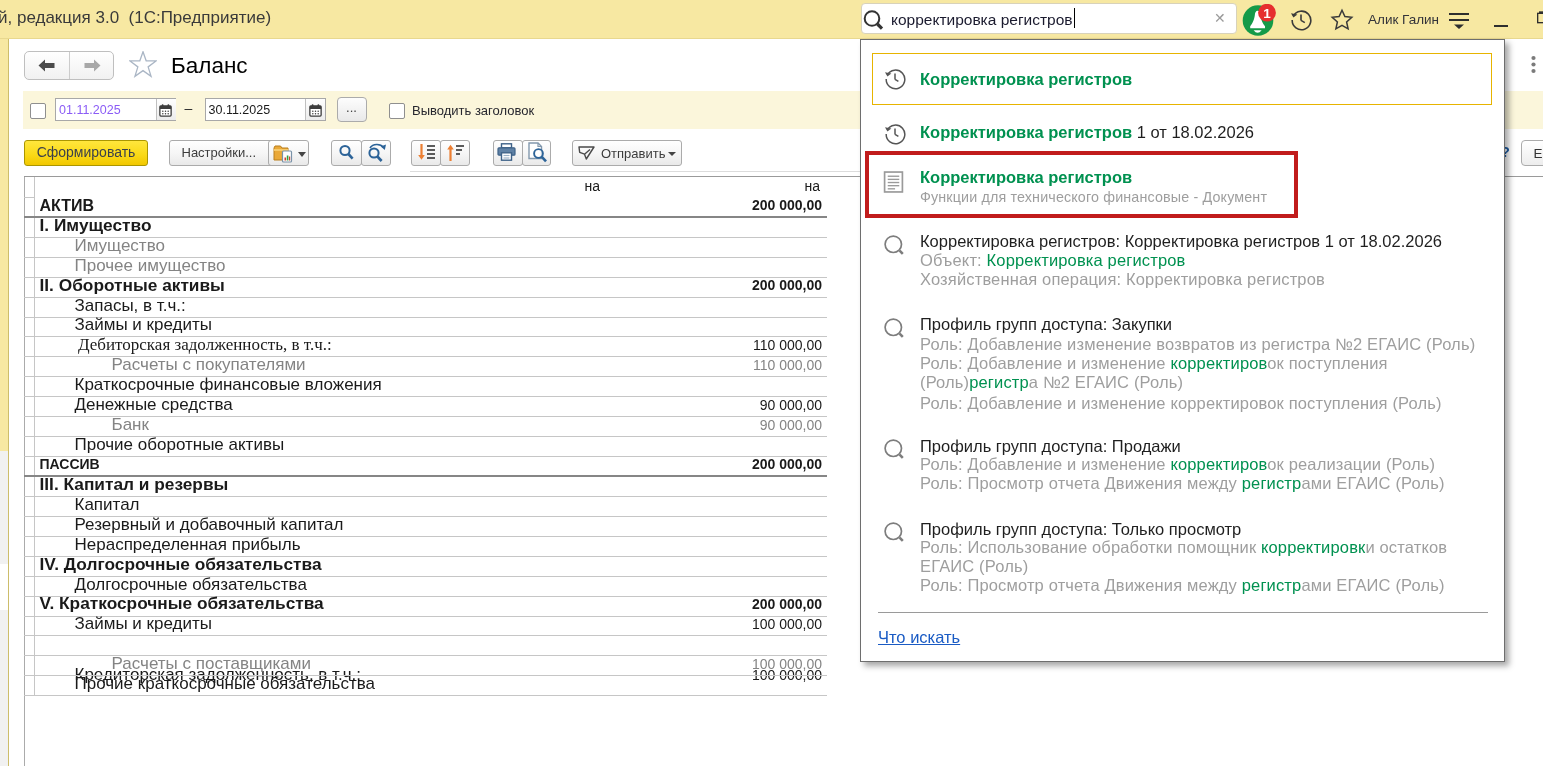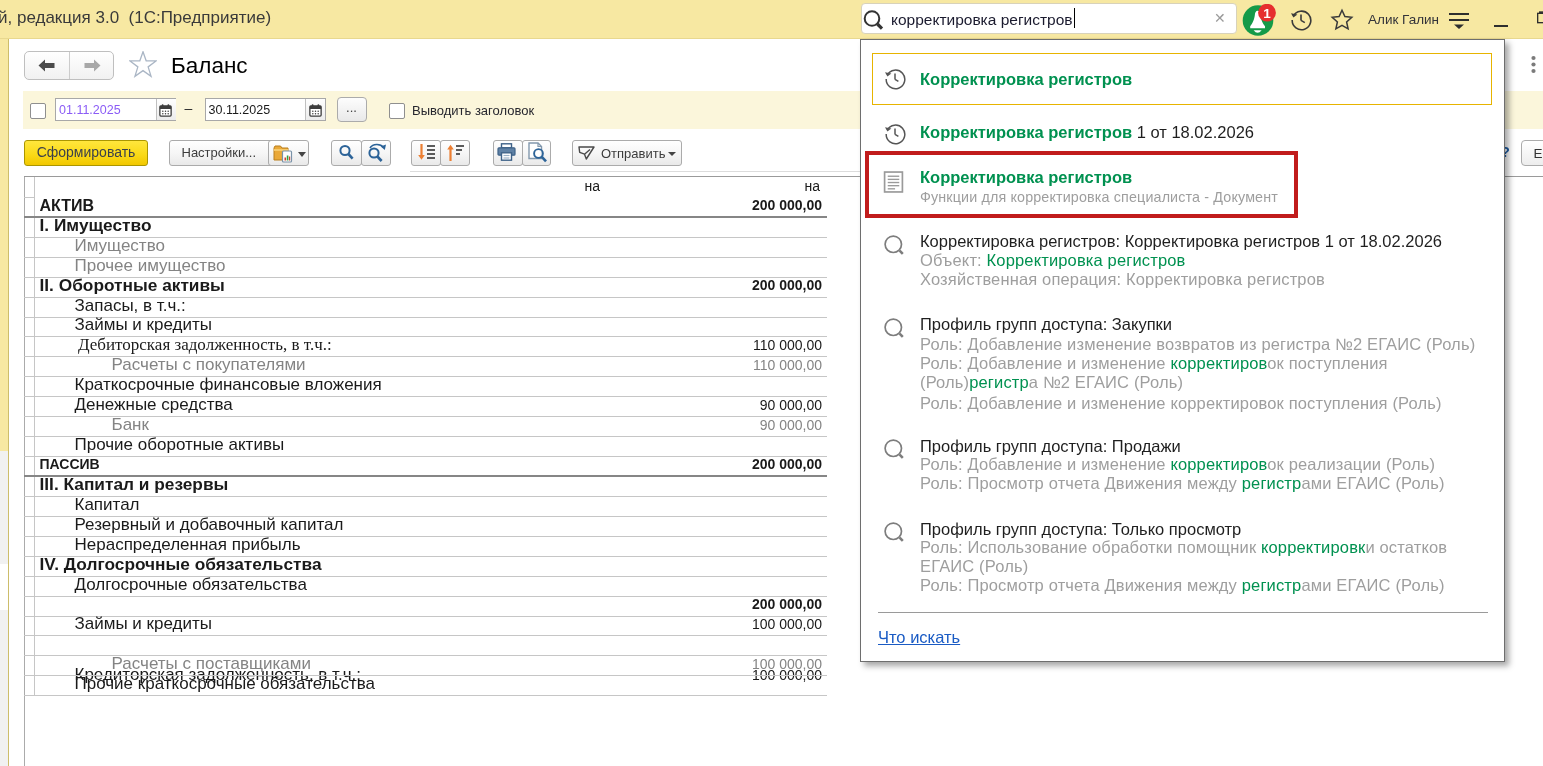--- a/index.html
+++ b/index.html
@@ -289,20 +289,21 @@
 <div class="hl" style="left:24px;top:555.7px;width:803px;"></div>
 <div class="trow b" style="top:554.6px;height:19.9px;line-height:19.9px;">
   <span class="lab" style="left:4.5px;">IV. Долгосрочные обязательства</span>
 </div>
 <div class="hl" style="left:24px;top:575.6px;width:803px;"></div>
 <div class="trow" style="top:574.5px;height:19.9px;line-height:19.9px;">
   <span class="lab" style="left:39.5px;">Долгосрочные обязательства</span>
 </div>
 <div class="hl" style="left:24px;top:595.5px;width:803px;"></div>
 <div class="trow b" style="top:594.4px;height:19.9px;line-height:19.9px;">
+  <span class="lab" style="left:4.5px;">V. Краткосрочные обязательства</span>
   <span class="val b" style="top:0.5px;">200 000,00</span>
 </div>
 <div class="hl" style="left:24px;top:615.5px;width:803px;"></div>
 <div class="trow" style="top:614.4px;height:19.9px;line-height:19.9px;">
   <span class="lab" style="left:39.5px;">Займы и кредиты</span>
   <span class="val" style="top:0.5px;">100 000,00</span>
 </div>
 <div class="hl" style="left:24px;top:635.4px;width:803px;"></div>
 <div class="trow" style="top:665px;height:19.9px;line-height:19.9px;">
   <span class="lab" style="left:39.5px;">Кредиторская задолженность, в т.ч.:</span>
@@ -340,21 +341,21 @@
 <rect x="1" y="1" width="17" height="19" fill="#fff" stroke="#9a9a9a" stroke-width="1.6"></rect>
 <g stroke="#9a9a9a" stroke-width="1.3">
       <line x1="4" y1="5" x2="15" y2="5"></line>
       <line x1="4" y1="8" x2="15" y2="8"></line>
 <line x1="4" y1="11" x2="15" y2="11"></line>
       <line x1="4" y1="14" x2="15" y2="14"></line>
       <line x1="4" y1="17" x2="11" y2="17"></line>
     </g>
   </svg>
 <div class="pl g" style="left:920px;top:167.5px;">Корректировка регистров</div>
-<div class="abs" style="left:920px;top:189px;font-size:14.3px;letter-spacing:0.15px;color:#9e9e9e;white-space:nowrap;">Функции для корректировка специалиста - Документ</div>
+<div class="abs" style="left:920px;top:189px;font-size:14.3px;letter-spacing:0.15px;color:#9e9e9e;white-space:nowrap;">Функции для технического финансовые - Документ</div>
 <svg class="abs" style="left:884px;top:235px;" width="22" height="22" viewBox="0 0 22 22">
 <circle cx="9.3" cy="9.3" r="8.2" fill="none" stroke="#7d7d7d" stroke-width="1.7"></circle>
 <line x1="15.6" y1="15.6" x2="18.8" y2="18.8" stroke="#7d7d7d" stroke-width="2.6"></line>
   </svg>
 <div class="pl pblack" style="left:920px;top:231.5px;">Корректировка регистров: Корректировка регистров 1 от 18.02.2026</div>
 <div class="pl pgray" style="left:920px;top:250.5px;">Объект: <span class="gr">Корректировка регистров</span></div>
 <div class="pl pgray" style="left:920px;top:269.5px;">Хозяйственная операция: Корректировка регистров</div>
 <svg class="abs" style="left:884px;top:318px;" width="22" height="22" viewBox="0 0 22 22">
 <circle cx="9.3" cy="9.3" r="8.2" fill="none" stroke="#7d7d7d" stroke-width="1.7"></circle>
 <line x1="15.6" y1="15.6" x2="18.8" y2="18.8" stroke="#7d7d7d" stroke-width="2.6"></line>

